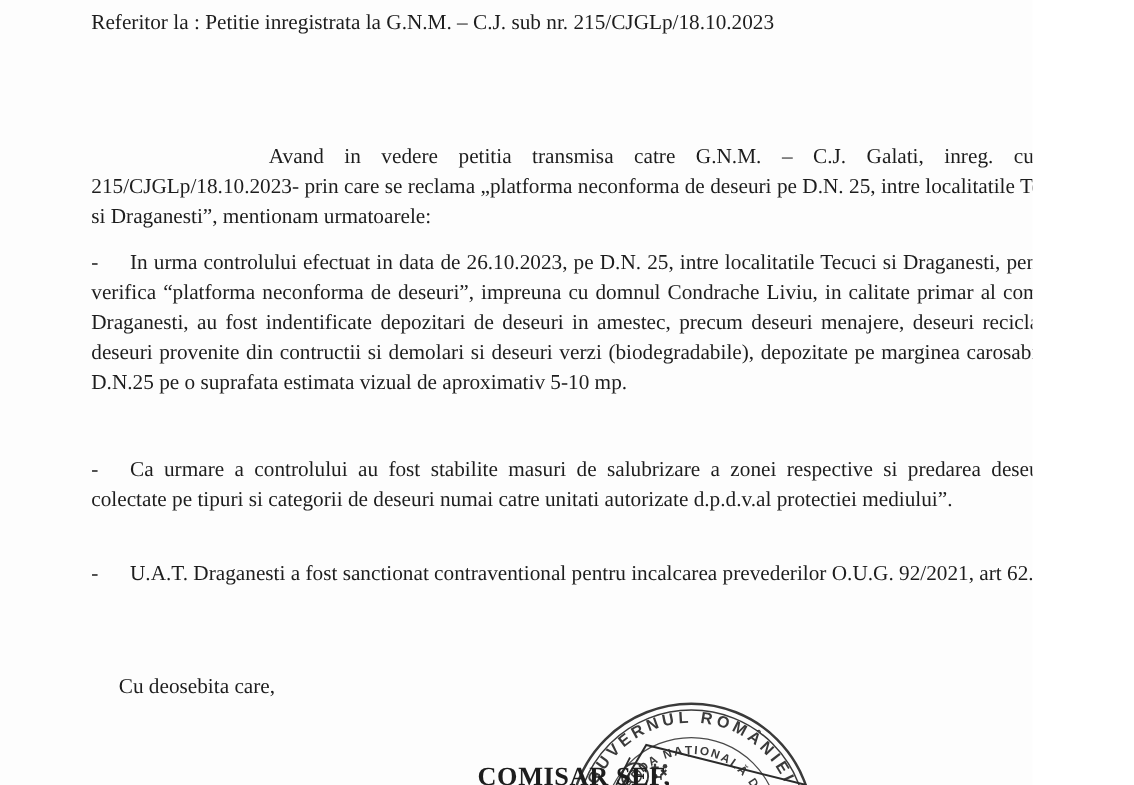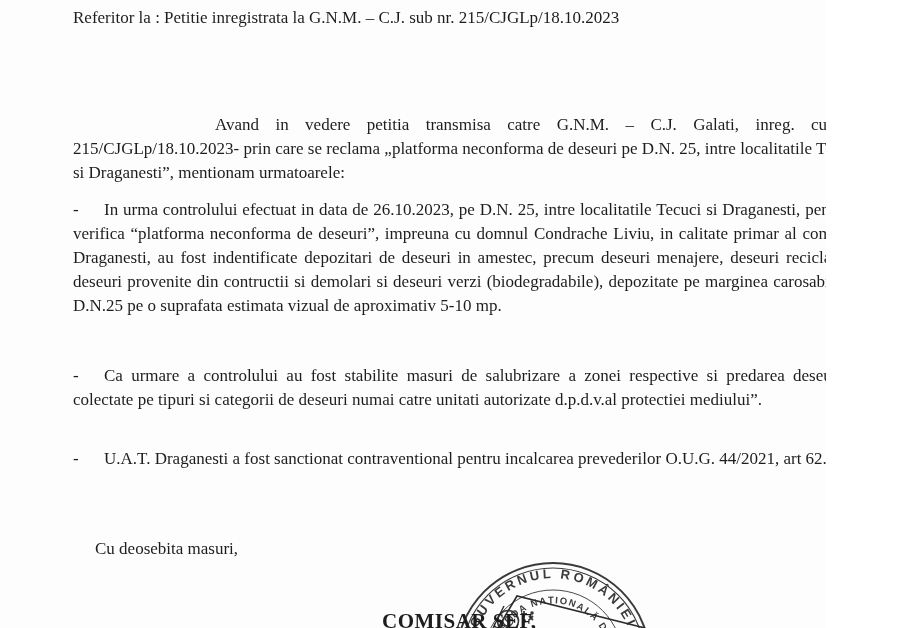--- a/index.html
+++ b/index.html
@@ -82,23 +82,23 @@
 
   <div class="line ref-line">Referitor la :  Petitie inregistrata la G.N.M. – C.J. sub nr. 215/CJGLp/18.10.2023</div>
 
 
   <p class="para intro">Avand in vedere petitia transmisa catre G.N.M. – C.J. Galati, inreg. cu nr. 215/CJGLp/18.10.2023-  prin care se reclama „platforma neconforma de deseuri pe D.N. 25, intre localitatile Tecuci si Draganesti”, mentionam urmatoarele:</p>
 
   <p class="para b1"><span class="marker">-</span><span>In urma controlului efectuat in data de 26.10.2023, pe D.N. 25, intre localitatile Tecuci si Draganesti, pentru a verifica “platforma neconforma de deseuri”, impreuna cu domnul Condrache Liviu, in calitate primar al comunei Draganesti, au fost indentificate depozitari de deseuri in amestec, precum deseuri menajere, deseuri reciclabile, deseuri provenite din contructii si demolari si deseuri verzi (biodegradabile), depozitate pe marginea carosabilului D.N.25 pe o suprafata estimata vizual de aproximativ 5-10 mp.</span></p>
 
   <p class="para b2"><span class="marker">-</span><span>Ca urmare a controlului au fost stabilite masuri de salubrizare a zonei respective si predarea deseurilor colectate pe tipuri si categorii de deseuri numai catre unitati autorizate d.p.d.v.al protectiei mediului”.</span></p>
 
-  <p class="para b3"><span class="marker">-</span><span>U.A.T.  Draganesti a fost sanctionat contraventional pentru incalcarea prevederilor O.U.G. 44/2021, art 62.</span></p>
+  <p class="para b3"><span class="marker">-</span><span>U.A.T.  Draganesti a fost sanctionat contraventional pentru incalcarea prevederilor O.U.G. 92/2021, art 62.</span></p>
 
-  <div class="closing">Cu deosebita masuri,</div>
+  <div class="closing">Cu deosebita care,</div>
 
   <div class="signature-title">COMISAR ŞEF,</div>
 
   <svg class="stamp" width="250" height="74" viewBox="0 0 250 74">
 
     <circle cx="120" cy="106" r="97" fill="none" stroke="#3a3a3a" stroke-width="2"></circle>
     <circle cx="120" cy="106" r="92" fill="none" stroke="#3a3a3a" stroke-width="1.2"></circle>
     <circle cx="120" cy="106" r="70" fill="none" stroke="#4a4a4a" stroke-width="1"></circle>
 
     <defs>

